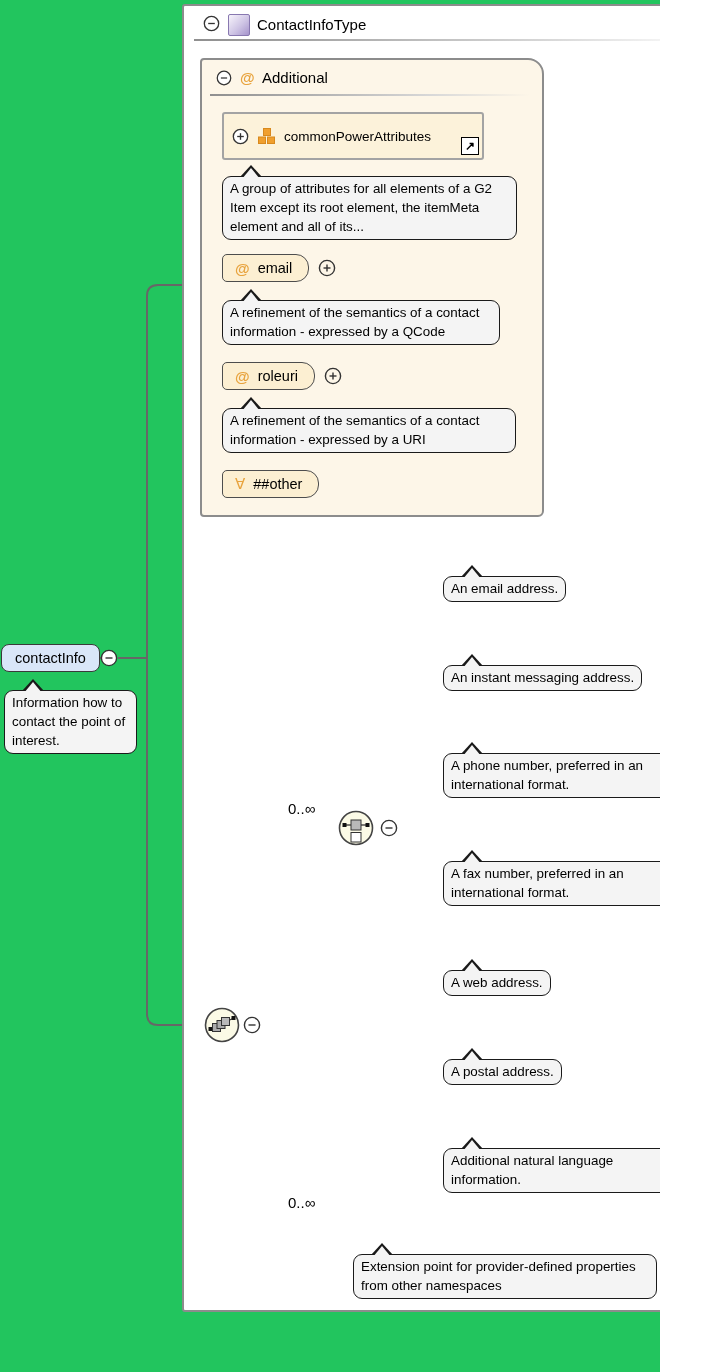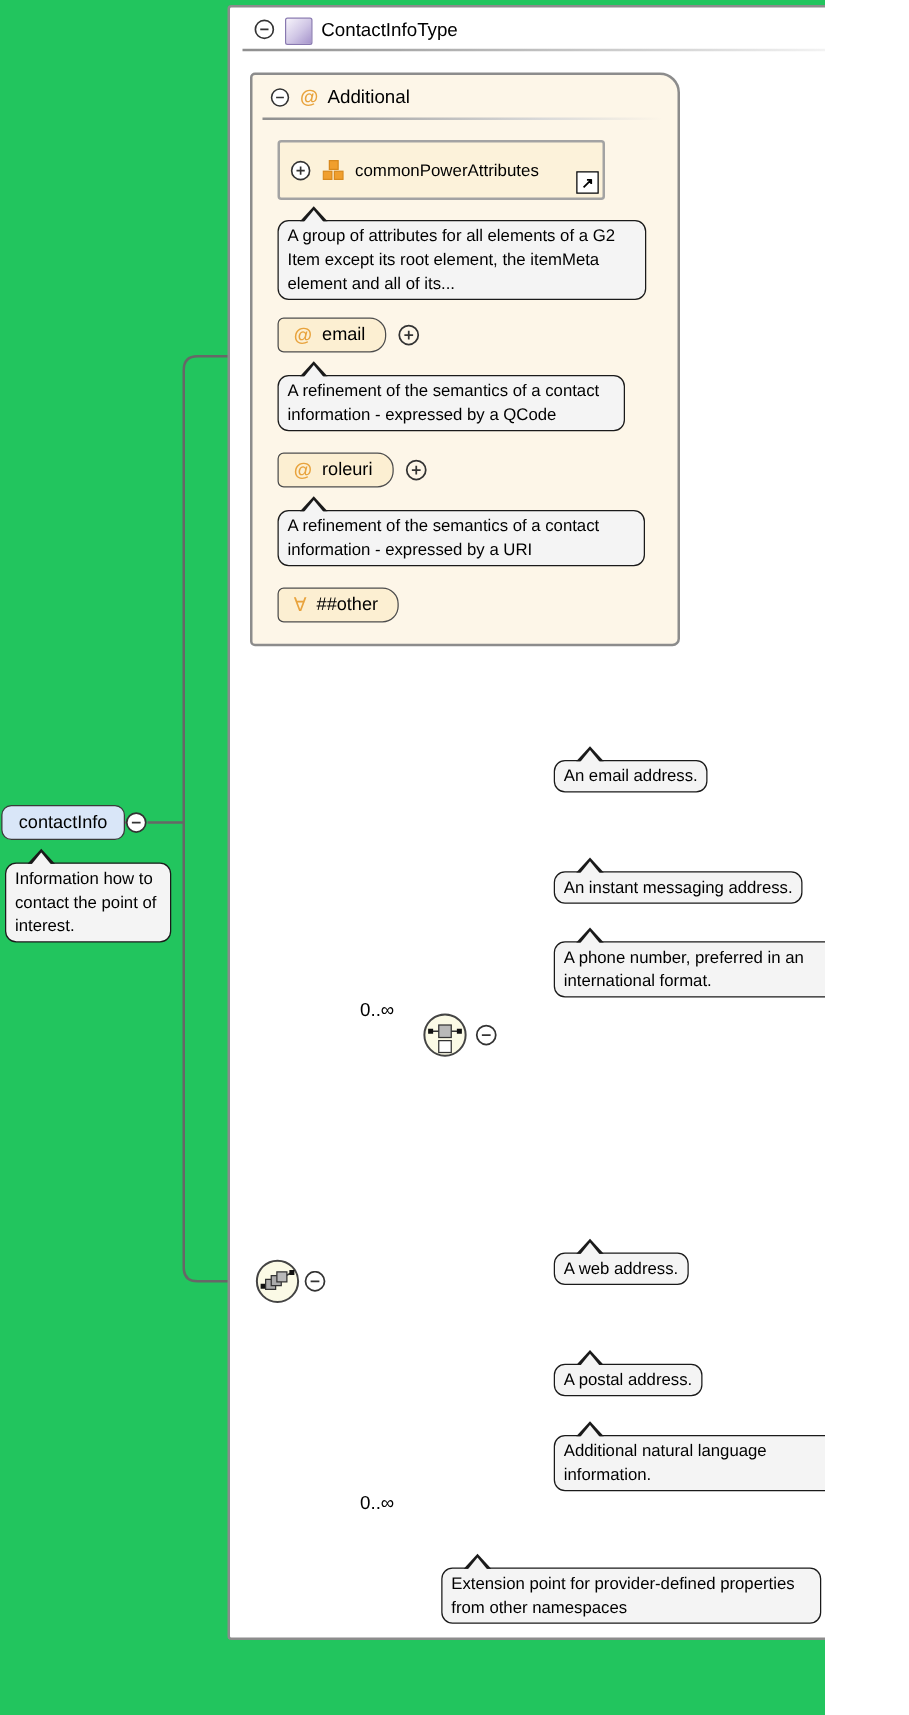--- a/index.html
+++ b/index.html
@@ -48,21 +48,21 @@
   
   .bubble{position:absolute;--bub:#f4f4f4;background:var(--bub);border:1.5px solid #1a1a1a;
     border-radius:9px;padding:2px 7px 3px;font-size:13.4px;line-height:19px;
     box-sizing:border-box;z-index:2;}
   .bubble::before{content:"";position:absolute;top:-12.5px;left:17px;width:0;height:0;
     border-left:11px solid transparent;border-right:11px solid transparent;
     border-bottom:12.5px solid #1a1a1a;}
   .bubble::after{content:"";position:absolute;top:-9.5px;left:19.2px;width:0;height:0;
     border-left:9px solid transparent;border-right:9px solid transparent;
     border-bottom:11px solid var(--bub);}
-  .nowrap{white-space:nowrap;margin-top:32px;}
+  .nowrap{white-space:nowrap;}
   .purple{--bub:#ded7ec;}
 
   .occur{position:absolute;font-size:15px;z-index:1;}
   .icn{position:absolute;z-index:2;}
 </style>
 </head>
 <body>
 
 <div id="canvas">
 
@@ -224,20 +224,21 @@
   <div class="elem-row" style="left:443px;top:814px;">
     <span class="elembox">
         <span>fax</span>
       </span>
     <svg width="18" height="18" viewBox="0 0 18 18">
         <circle cx="9" cy="9" r="7.6" fill="#fff" stroke="#333" stroke-width="1.4"></circle>
         <line x1="5.5" y1="9" x2="12.5" y2="9" stroke="#333" stroke-width="1.4"></line>
         <line x1="9" y1="5.5" x2="9" y2="12.5" stroke="#333" stroke-width="1.4"></line>
       </svg>
   </div>
+  <div class="bubble" style="left:443px;top:861px;width:242px;">A fax number, preferred in an international format.</div>
 
   <div class="elem-row" style="left:443px;top:923px;">
     <span class="elembox">
         <span>web</span>
       </span>
     <svg width="18" height="18" viewBox="0 0 18 18">
         <circle cx="9" cy="9" r="7.6" fill="#fff" stroke="#333" stroke-width="1.4"></circle>
         <line x1="5.5" y1="9" x2="12.5" y2="9" stroke="#333" stroke-width="1.4"></line>
         <line x1="9" y1="5.5" x2="9" y2="12.5" stroke="#333" stroke-width="1.4"></line>
       </svg>

